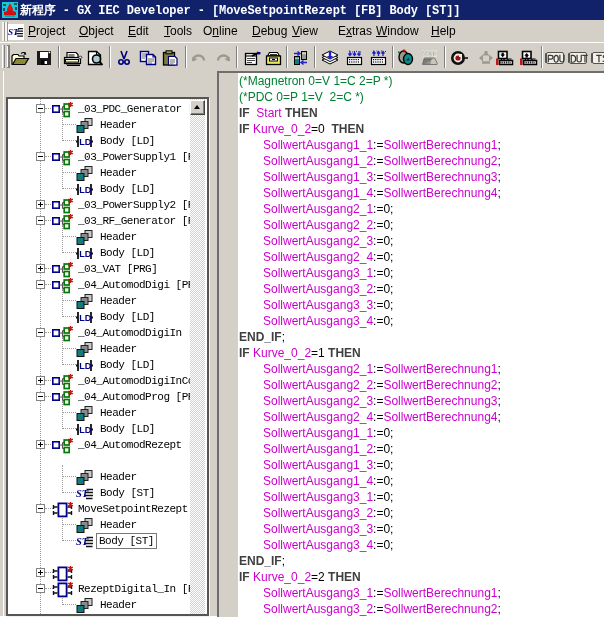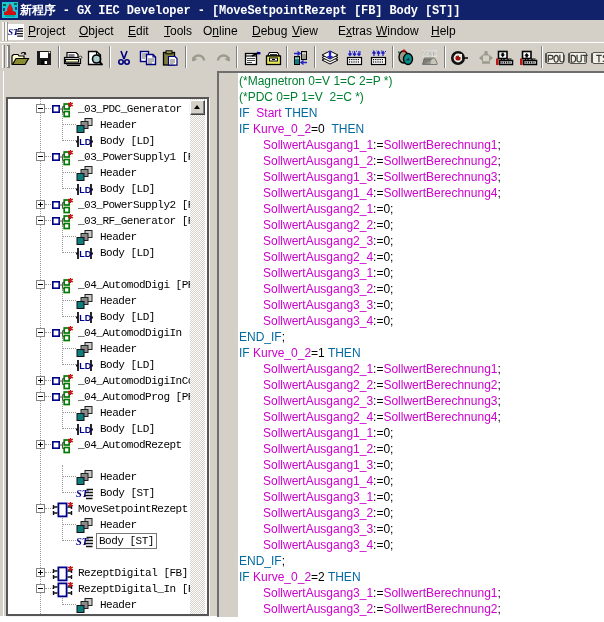--- a/index.html
+++ b/index.html
@@ -34,21 +34,21 @@
 .trow .ic{position:absolute;top:0}
 .trow .lbl{position:absolute;top:1px;font-family:"Liberation Mono",monospace;font-size:11px;letter-spacing:-0.5px;line-height:14px;white-space:pre;color:#000}
 .trow .stub{position:absolute;top:7px;left:37px;width:8px;border-top:1px dotted #9a9a9a}
 .trow .stub2{position:absolute;top:7px;left:54px;width:14px;border-top:1px dotted #9a9a9a}
 .lbl.sel{border:1px solid #777;top:0;padding:0 2px;margin-left:-4px}
 #editor{position:absolute;left:217px;top:71px;width:387px;height:546px;background:#fff;border-left:2px solid #6e6e6e;border-top:2px solid #6e6e6e}
 #emargin{position:absolute;left:0;top:0;width:19px;height:544px;background:#d4d0c8}
 #ecode{position:absolute;left:20px;top:0;width:365px;height:544px;overflow:hidden;font-size:12px;line-height:16px;white-space:pre;color:#000}
 .cl{height:16px}
 .cl i{font-style:normal;padding-left:24px}
-.k{font-weight:normal;color:#0369a1}
+.k{font-weight:bold;color:#404040}
 .v{font-weight:normal;color:#cc00cc}
 .c{font-weight:normal;color:#008033}
 </style></head>
 <body>
 <div id="titlebar">
     <svg width="16" height="16" viewBox="0 0 16 16" style="position:absolute;left:2px;top:2px">
 <rect width="16" height="16" fill="#18c8d8"></rect>
 <rect x="1" y="2" width="3" height="2" fill="#063"></rect>
       <rect x="12" y="1" width="3" height="2" fill="#063"></rect>
 <rect x="1" y="6" width="2" height="3" fill="#00477d"></rect>
@@ -426,20 +426,35 @@
           <span class="lbl" style="left:92px">Header</span>
         </div>
         <div class="trow" style="top:146px">
           <span class="stub2" style="left:54px"></span>
           <span class="ic" style="left:68px;top:1px"><svg width="17" height="15" viewBox="0 0 17 15">
 <path d="M2 2v11M0 7.5h2M15 2v11M15 7.5h2" stroke="#111" stroke-width="1.8" fill="none"></path>
 <text x="3.2" y="11" font-family="Liberation Sans" font-size="9" font-weight="bold" fill="#00008b">LD</text>
 </svg></span>
           <span class="lbl" style="left:92px">Body [LD]</span>
         </div>
+        <div class="trow" style="top:162px">
+          <span class="stub" style="left:37px"></span>
+          <svg class="eb" width="9" height="9" viewBox="0 0 9 9">
+            <rect x="0.5" y="0.5" width="8" height="8" fill="#fff" stroke="#848484"></rect>
+            <path d="M2 4.5h5M4.5 2v5" stroke="#000"></path>
+          </svg>
+          <span class="ic" style="left:44px"><svg width="23" height="17" viewBox="0 0 23 17">
+<rect x="0.8" y="4.8" width="6.4" height="6.4" fill="#fff" stroke="#00008b" stroke-width="1.6"></rect>
+<path d="M7.2 8h3.3M10.5 5.5v6M10.5 5.5h1.7M10.5 11.5h1.7" stroke="#555" stroke-width="1" fill="none"></path>
+<rect x="12.2" y="3" width="5" height="5" fill="#fff" stroke="#067a06" stroke-width="1.7"></rect>
+<rect x="12.2" y="10.5" width="5" height="5" fill="#fff" stroke="#067a06" stroke-width="1.7"></rect>
+<path d="M18.5 1v5M16.2 2.2l4.6 2.6M16.2 4.8l4.6-2.6" stroke="#c41414" stroke-width="1.4"></path>
+</svg></span>
+          <span class="lbl" style="left:70px">_03_VAT [PRG]</span>
+        </div>
         <div class="trow" style="top:178px">
           <span class="stub" style="left:37px"></span>
           <svg class="eb" width="9" height="9" viewBox="0 0 9 9">
             <rect x="0.5" y="0.5" width="8" height="8" fill="#fff" stroke="#848484"></rect>
             <path d="M2 4.5h5" stroke="#000"></path>
           </svg>
           <span class="ic" style="left:44px"><svg width="23" height="17" viewBox="0 0 23 17">
 <rect x="0.8" y="4.8" width="6.4" height="6.4" fill="#fff" stroke="#00008b" stroke-width="1.6"></rect>
 <path d="M7.2 8h3.3M10.5 5.5v6M10.5 5.5h1.7M10.5 11.5h1.7" stroke="#555" stroke-width="1" fill="none"></path>
 <rect x="12.2" y="3" width="5" height="5" fill="#fff" stroke="#067a06" stroke-width="1.7"></rect>
@@ -610,21 +625,20 @@
           <span class="stub" style="left:37px"></span>
           <svg class="eb" width="9" height="9" viewBox="0 0 9 9">
             <rect x="0.5" y="0.5" width="8" height="8" fill="#fff" stroke="#848484"></rect>
             <path d="M2 4.5h5M4.5 2v5" stroke="#000"></path>
           </svg>
           <span class="ic" style="left:44px"><svg width="23" height="17" viewBox="0 0 23 17">
 <path d="M1.5 4v4M1.5 6h4M1.5 10v4M1.5 12h4M15.5 6h4M19.5 4v4M15.5 12h4M19.5 10v4" stroke="#111" stroke-width="1.4" fill="none"></path>
 <rect x="6.4" y="2.4" width="8.2" height="13" fill="#fff" stroke="#00008b" stroke-width="1.8"></rect>
 <path d="M18.5 1v5M16.2 2.2l4.6 2.6M16.2 4.8l4.6-2.6" stroke="#c41414" stroke-width="1.4"></path>
 </svg></span>
-          <span class="lbl" style="left:70px">RezeptDigital [FB]</span>
         </div>
         <div class="trow" style="top:482px">
           <span class="stub" style="left:37px"></span>
           <svg class="eb" width="9" height="9" viewBox="0 0 9 9">
             <rect x="0.5" y="0.5" width="8" height="8" fill="#fff" stroke="#848484"></rect>
             <path d="M2 4.5h5" stroke="#000"></path>
           </svg>
           <span class="ic" style="left:44px"><svg width="23" height="17" viewBox="0 0 23 17">
 <path d="M1.5 4v4M1.5 6h4M1.5 10v4M1.5 12h4M15.5 6h4M19.5 4v4M15.5 12h4M19.5 10v4" stroke="#111" stroke-width="1.4" fill="none"></path>
 <rect x="6.4" y="2.4" width="8.2" height="13" fill="#fff" stroke="#00008b" stroke-width="1.8"></rect>

